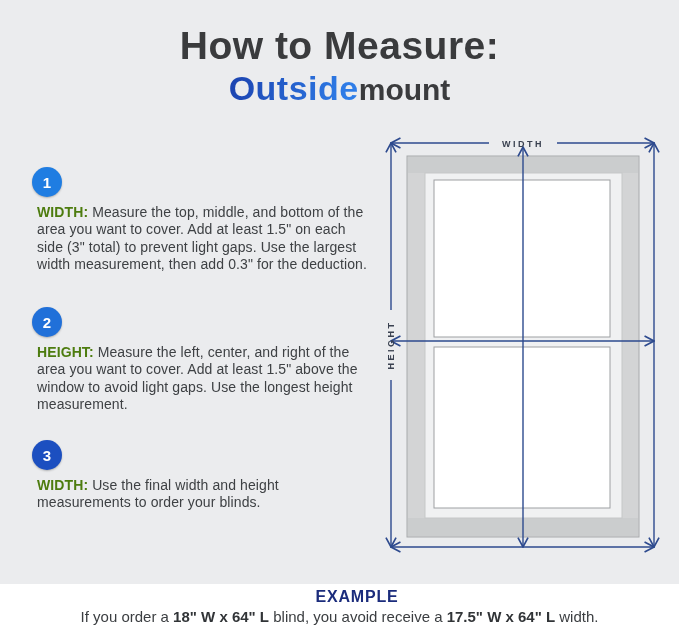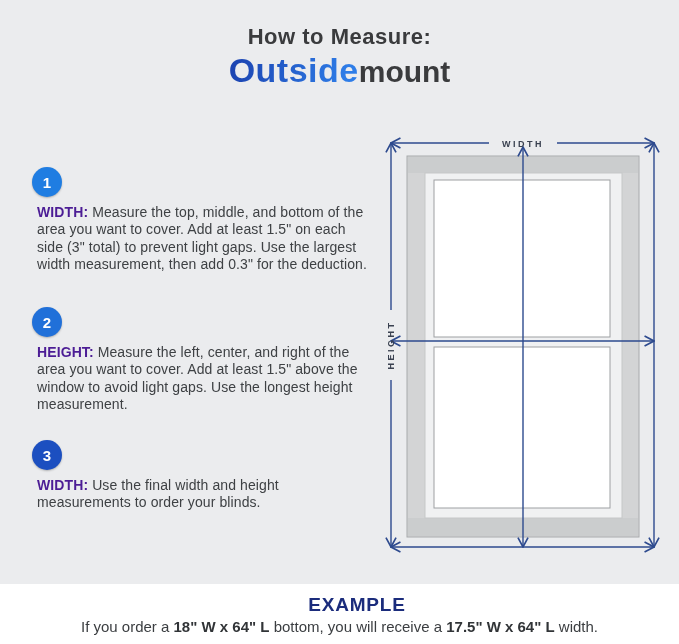--- a/index.html
+++ b/index.html
@@ -4,21 +4,21 @@
 <style>
   html,body{margin:0;padding:0;}
   body{
     width:679px;height:644px;position:relative;overflow:hidden;
     font-family:"Liberation Sans",sans-serif;background:#ffffff;
   }
   .main-bg{position:absolute;top:0;left:0;width:679px;height:585px;background:#ebecee;}
 
   
   .title-block{position:absolute;top:24px;left:0;width:679px;text-align:center;}
-  .title-line1{font-size:22px;font-weight:bold;color:#3a3b3d;letter-spacing:.5px;}
+  .title-line1{font-size:39px;font-weight:bold;color:#3a3b3d;letter-spacing:.5px;}
   .title-line2{margin-top:1px;white-space:nowrap;}
   .title-line2 .hl{
     font-size:34px;font-weight:bold;letter-spacing:.5px;
     background:linear-gradient(100deg,#1c45b2 5%,#2e7de8 90%);
     -webkit-background-clip:text;background-clip:text;color:transparent;
     display:inline-block;vertical-align:baseline;text-decoration:underline;
   }
   .title-line2 .rest{font-size:30px;font-weight:bold;color:#3a3b3d;margin-left:0;}
 
   
@@ -26,33 +26,33 @@
   .step .badge{
     width:30px;height:30px;border-radius:50%;margin-left:-5px;
     display:flex;align-items:center;justify-content:center;
     color:#fff;font-size:15px;font-weight:bold;
     box-shadow:0 1px 2px rgba(0,0,0,.25);
   }
   .badge.b1{background:#1f7de2;}
   .badge.b2{background:#2070d9;}
   .badge.b3{background:#1c4fc0;}
   .step p{margin:7px 0 0;font-size:14px;line-height:17.4px;color:#3e4144;letter-spacing:.1px;}
-  .step p b{color:#4c1d95;}
+  .step p b{color:#4d7c0f;}
   .step1{top:167px;}
   .step2{top:307px;}
   .step3{top:440px;}
 
   
   .diagram{position:absolute;left:378px;top:130px;width:292px;height:425px;}
   svg{overflow:visible;display:block;}
   .meas-label{font-size:9px;letter-spacing:2.5px;fill:#3a4150;font-weight:bold;}
 
   
   .example{position:absolute;top:584px;left:0;width:679px;height:60px;background:#ffffff;text-align:center;}
-  .example-heading{margin-top:10px;font-size:19px;font-weight:bold;color:#1b2c7c;letter-spacing:.8px;padding-left:35px;}
+  .example-heading{margin-top:4px;font-size:16px;font-weight:bold;color:#1b2c7c;letter-spacing:.8px;padding-left:35px;}
   .example-line{margin-top:2px;font-size:15px;color:#3b3e41;}
   .example-line b{color:#313437;}
 </style>
 </head>
 <body>
 
 <div class="main-bg"></div>
 
 <div class="title-block">
   <div class="title-line1">How to Measure:</div>
@@ -114,14 +114,14 @@
       <path d="M13,211 H276" marker-start="url(#arr)" marker-end="url(#arr)"></path>
     </g>
 
     <text class="meas-label" x="145" y="16.5" text-anchor="middle">WIDTH</text>
     <text class="meas-label" x="13" y="218" text-anchor="middle" transform="rotate(-90 13 215)">HEIGHT</text>
   </svg>
 </div>
 
 <div class="example">
   <div class="example-heading">EXAMPLE</div>
-  <div class="example-line"><span>If you order a </span><b>18" W x 64" L</b><span> bottom, you will receive a </span><b>17.5" W x 64" L</b><span> width.</span></div>
+  <div class="example-line"><span>If you order a </span><b>18" W x 64" L</b><span> blind, you avoid receive a </span><b>17.5" W x 64" L</b><span> width.</span></div>
 </div>
 
 </body></html>

